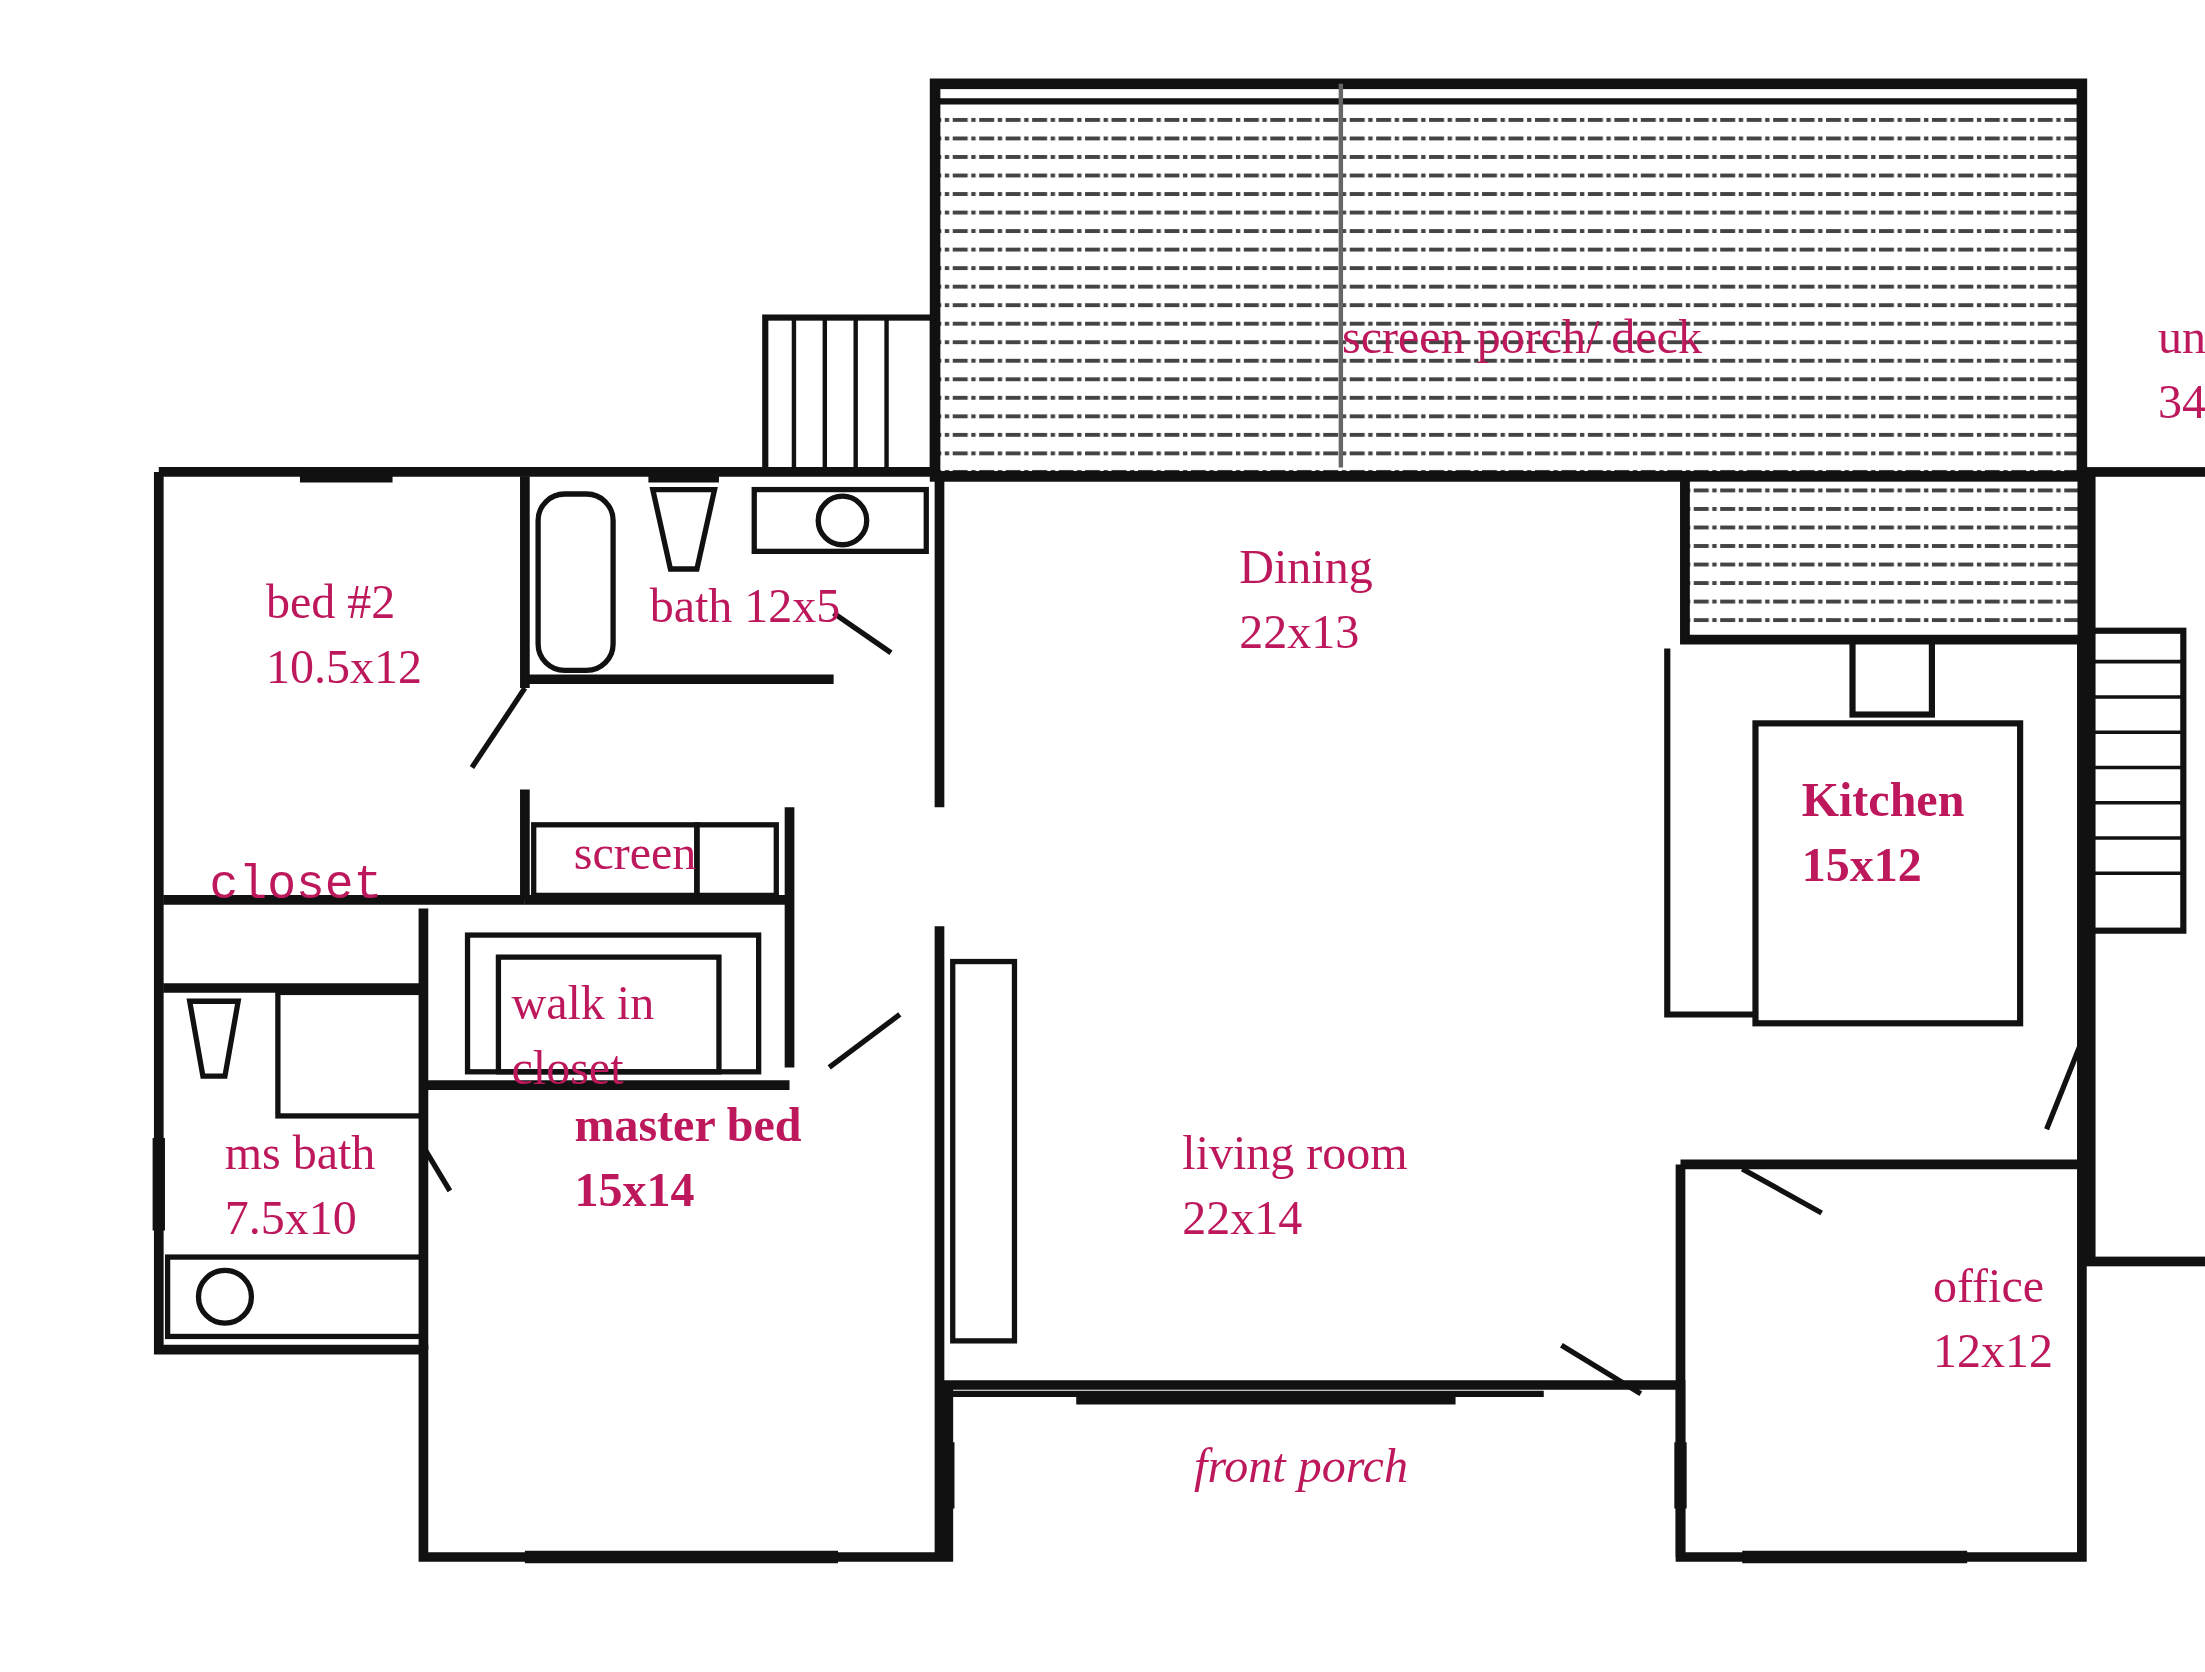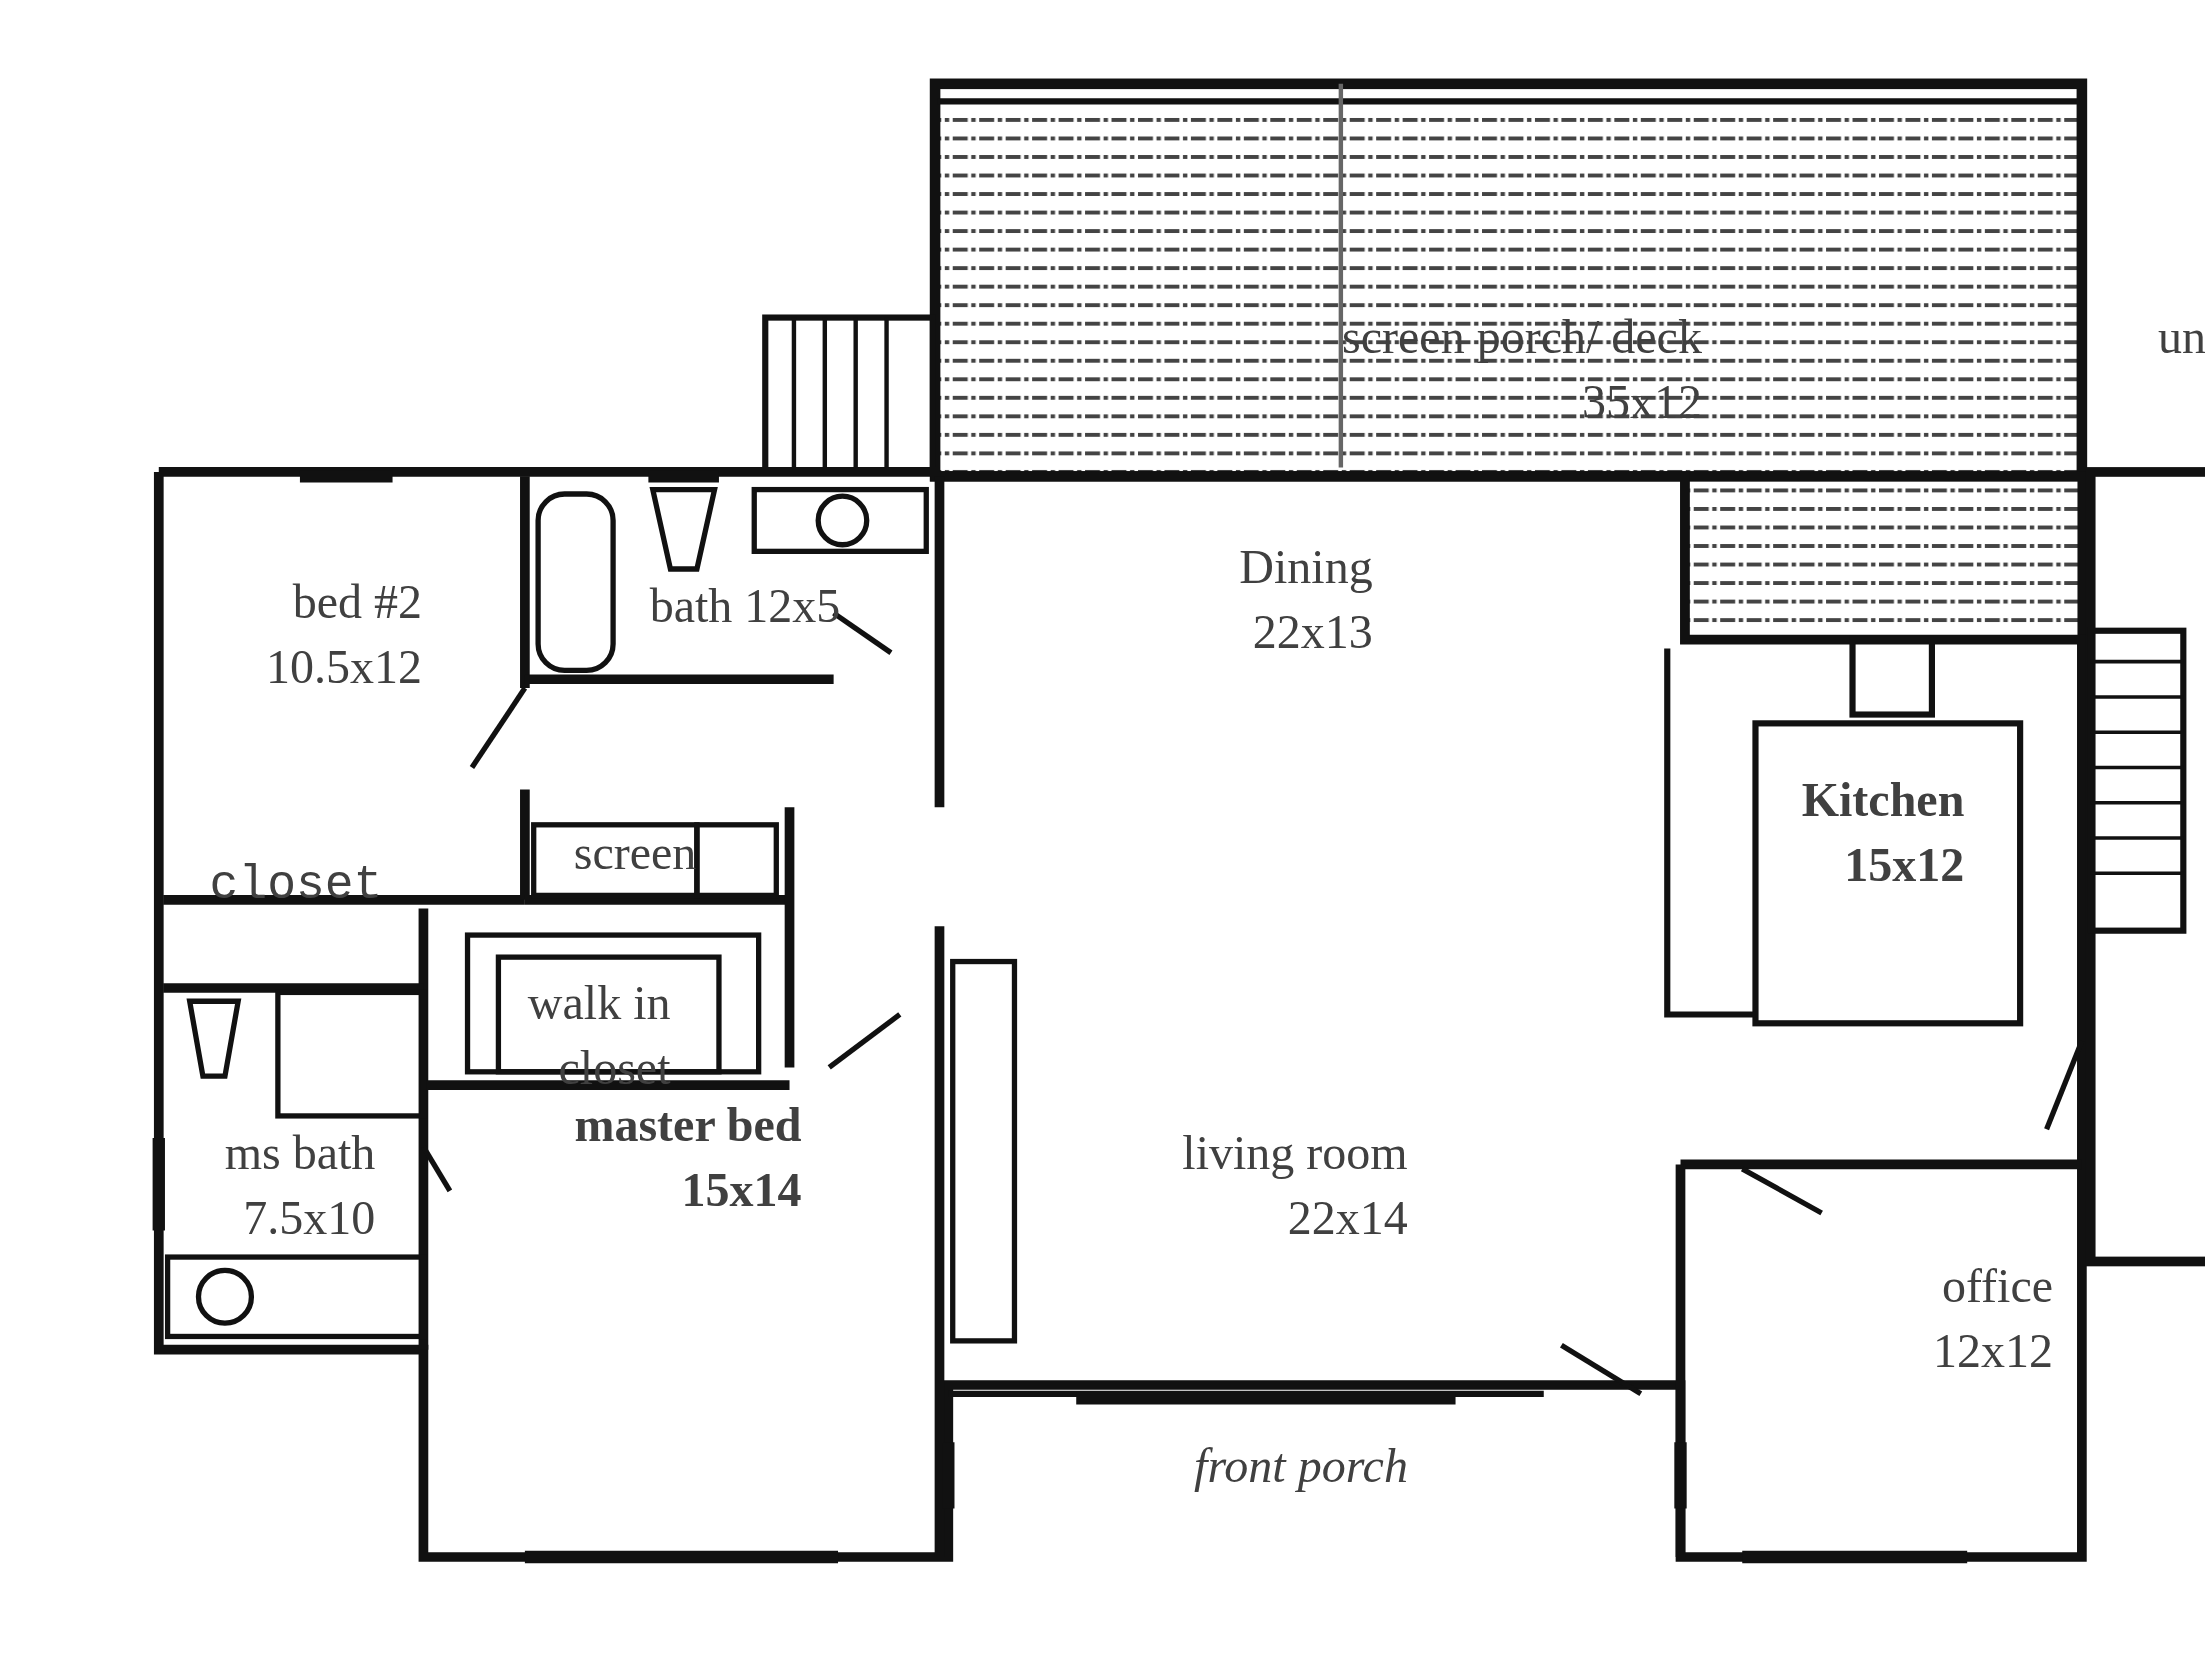--- a/index.html
+++ b/index.html
@@ -1,18 +1,18 @@
 <!DOCTYPE html>
 <html style="font-size:7px"><head>
 <meta charset="utf-8">
 <style>
   html, body { margin: 0; padding: 0; background: #ffffff; }
   body { width: 2822px; height: 1673px; position: relative; overflow: hidden; font-family: "Liberation Serif", serif; }
   svg.plan { position: absolute; left: 0; top: 0; }
-  .label { position: absolute; text-align: right; color: #404040; font-size: 48px; line-height: 65px; transform: translateX(-50%); white-space: nowrap; }
+  .label { position: absolute; text-align: left; color: #be185d; font-size: 48px; line-height: 65px; transform: translateX(-50%); white-space: nowrap; }
   .label span { display: block; }
 </style>
 </head>
 <body>
 
 <svg class="plan" width="2822" height="1673" viewBox="0 0 6398 3793">
   <defs>
     <pattern id="hatch" width="60" height="42" patternUnits="userSpaceOnUse">
       <line x1="0" y1="20" x2="60" y2="20" stroke="#444" stroke-width="9" stroke-dasharray="34 8 10 8"></line>
     </pattern>
@@ -102,21 +102,20 @@
         <line x1="4740" y1="1740" x2="4950" y2="1740"></line>
         <line x1="4740" y1="1820" x2="4950" y2="1820"></line>
         <line x1="4740" y1="1900" x2="4950" y2="1900"></line>
         <line x1="4740" y1="1980" x2="4950" y2="1980"></line>
       </g>
   </g>
 </svg>
 
 <div class="label" style="left:1522px; top:304px;">
   <span>screen porch/ deck</span>
-    <span>35x12</span>
 </div>
 <div class="label" style="left:2430px; top:304px;">
   <span>unfinished potential upstairs</span>
     <span>34x14</span>
 </div>
 <div class="label" style="left:344px; top:569px;">
   <span>bed #2</span>
     <span>10.5x12</span>
 </div>
 <div class="label" style="left:745px; top:573px;">

